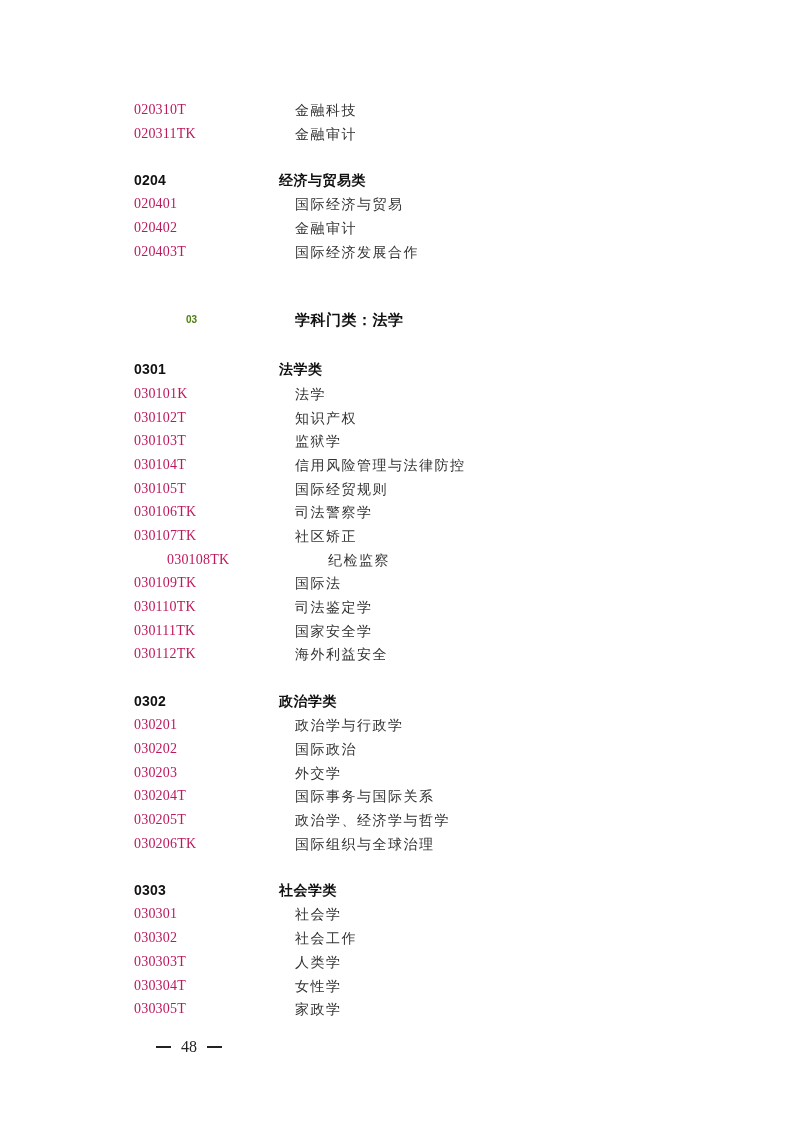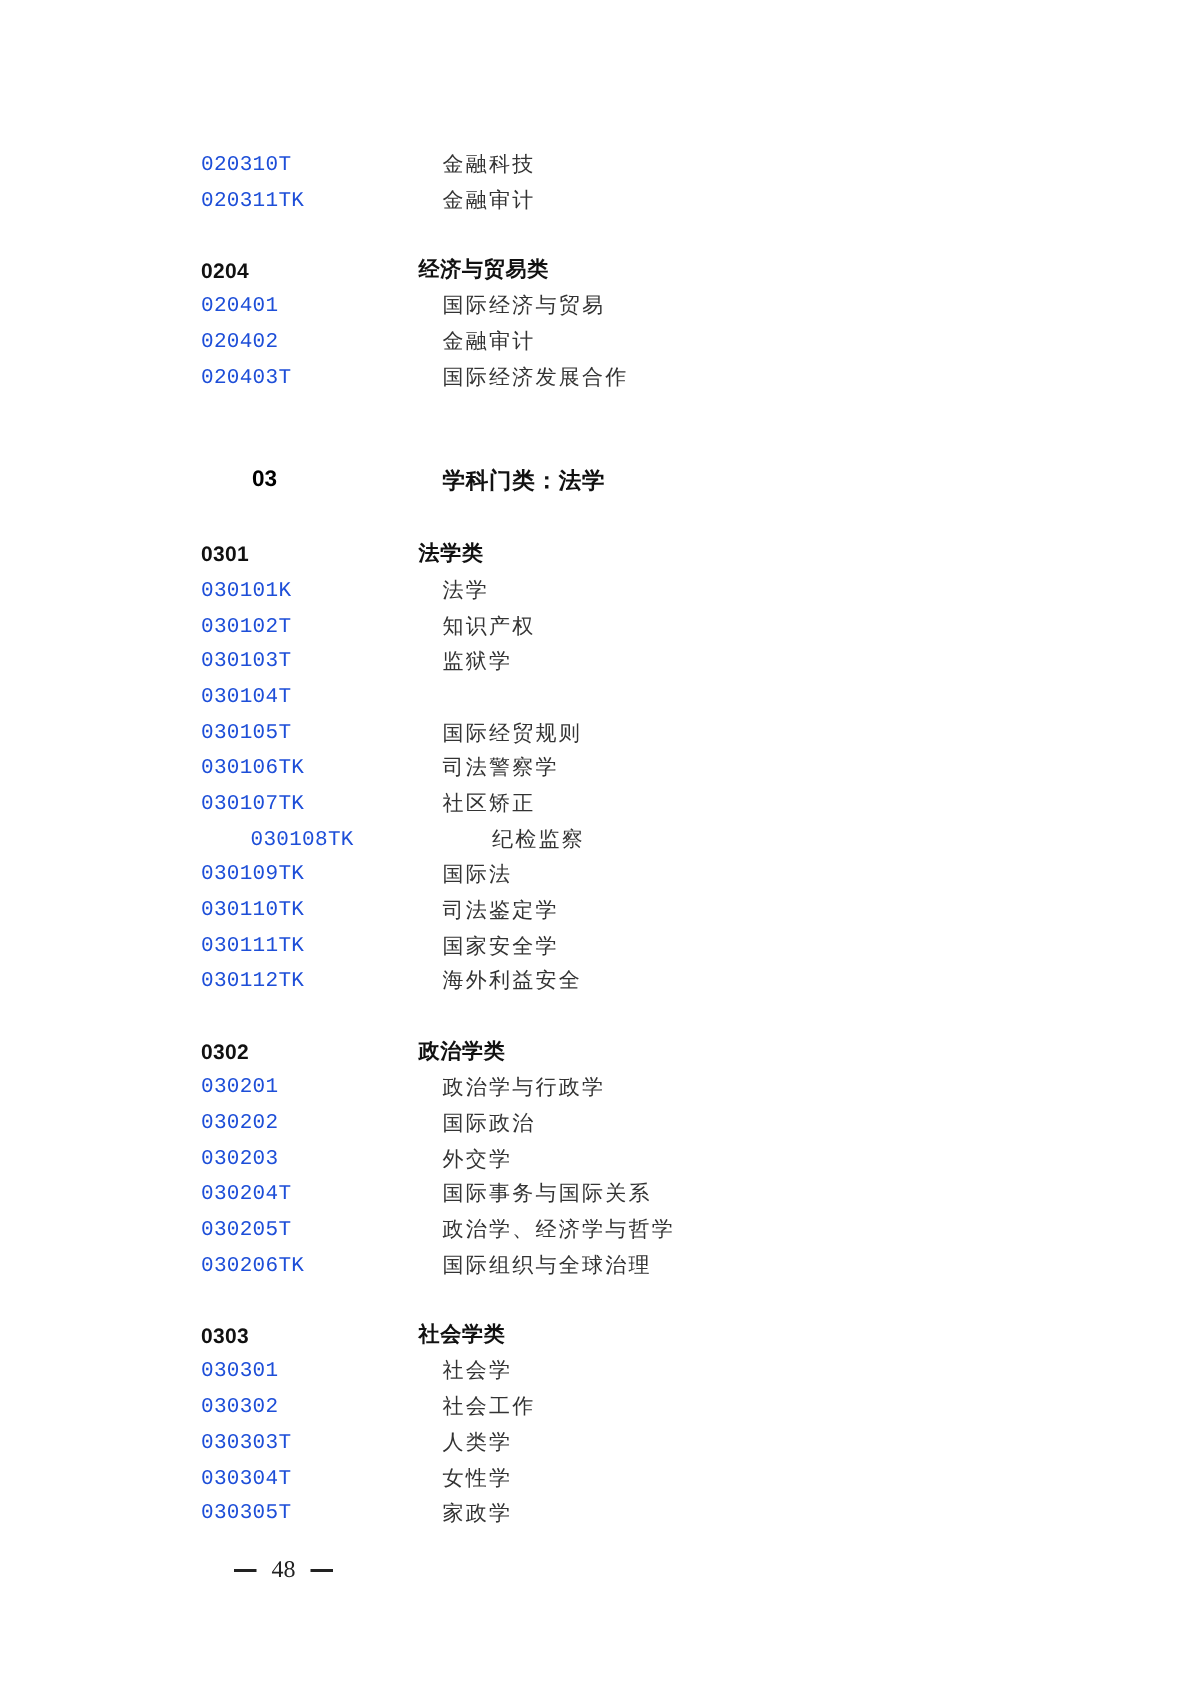--- a/index.html
+++ b/index.html
@@ -18,23 +18,23 @@
     .row {
       position: absolute;
       left: 0;
       width: 794px;
       height: 22px;
       line-height: 22px;
     }
     .code {
       position: absolute;
       left: 134px;
-      font-family: Liberation Mono, monospace;
+      font-family: Liberation Serif, serif;
       font-size: 14px;
-      color: #1d4ed8;
+      color: #be185d;
       letter-spacing: 0.2px;
       white-space: nowrap;
     }
     .name {
       position: absolute;
       left: 295px;
       font-size: 14px;
       color: #333333;
       letter-spacing: 1.5px;
       white-space: nowrap;
@@ -54,25 +54,25 @@
     }
     .discipline {
       position: absolute;
       left: 0;
       width: 794px;
       height: 26px;
       line-height: 26px;
     }
     .discipline .dcode {
       position: absolute;
-      left: 168px;
+      left: 186px;
       font-family: "Liberation Sans", "DejaVu Sans", sans-serif;
       font-weight: bold;
-      font-size: 15px;
-      color: #000000;
+      font-size: 10px;
+      color: #4d7c0f;
     }
     .discipline .dname {
       position: absolute;
       left: 295px;
       font-family: "DejaVu Sans", "Liberation Sans", sans-serif;
       font-weight: bold;
       font-size: 15px;
       color: #111111;
       letter-spacing: 0.5px;
     }
@@ -141,20 +141,21 @@
 <div class="row" style="top:407px;">
   <span class="code">030102T</span>
   <span class="name">知识产权</span>
 </div>
 <div class="row" style="top:430px;">
   <span class="code">030103T</span>
   <span class="name">监狱学</span>
 </div>
 <div class="row" style="top:454px;">
   <span class="code">030104T</span>
+  <span class="name">信用风险管理与法律防控</span>
 </div>
 <div class="row" style="top:478px;padding-left:23px;">
   <span class="code">030105T</span>
   <span class="name">国际经贸规则</span>
 </div>
 <div class="row" style="top:501px;">
   <span class="code">030106TK</span>
   <span class="name">司法警察学</span>
 </div>
 <div class="row" style="top:525px;">

